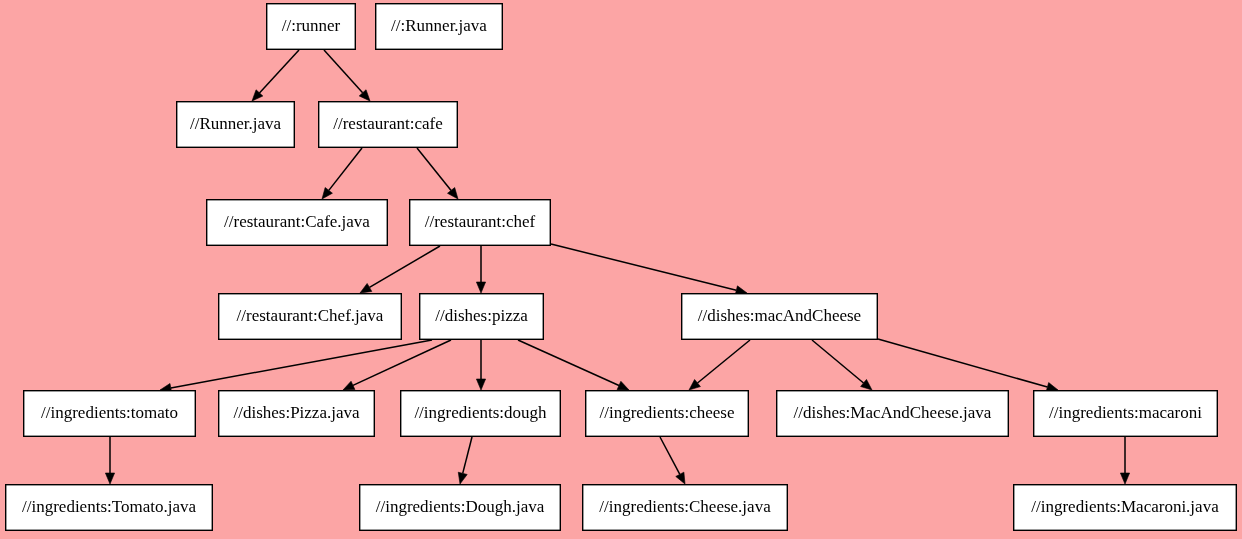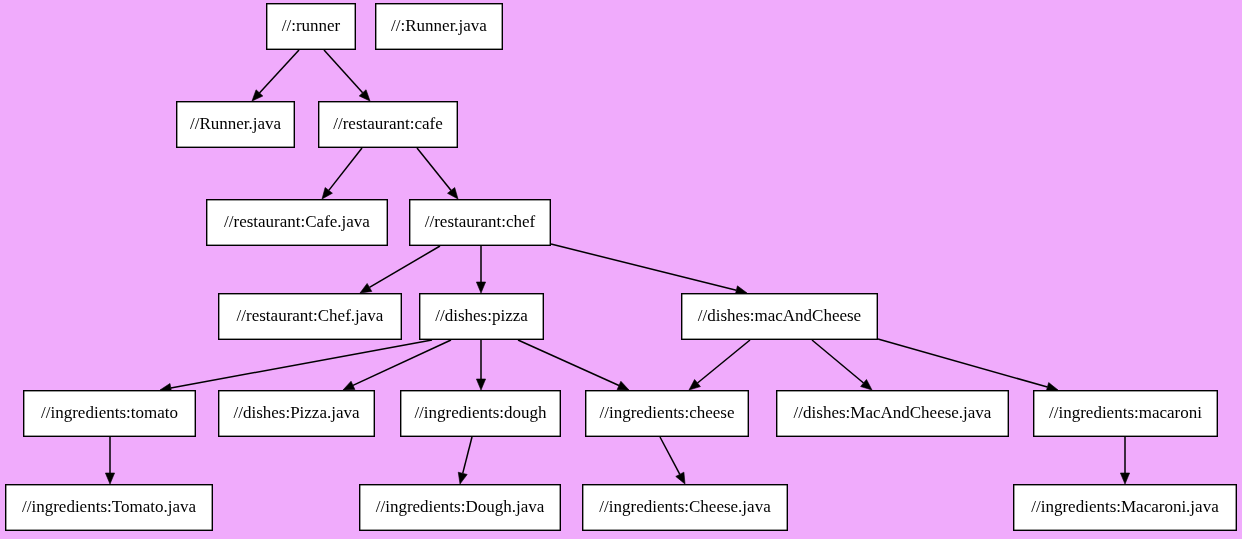--- a/index.html
+++ b/index.html
@@ -4,21 +4,21 @@
 <style>
   html, body {
     margin: 0;
     padding: 0;
     background: #ffffff;
   }
   #graph-root {
     position: relative;
     width: 1242px;
     height: 539px;
-    background: #f0abfc;
+    background: #fca5a5;
     overflow: hidden;
     font-family: "Liberation Serif", "DejaVu Serif", serif;
   }
   svg#graph-canvas {
     position: absolute;
     top: 0;
     left: 0;
     width: 1242px;
     height: 539px;
     display: block;

